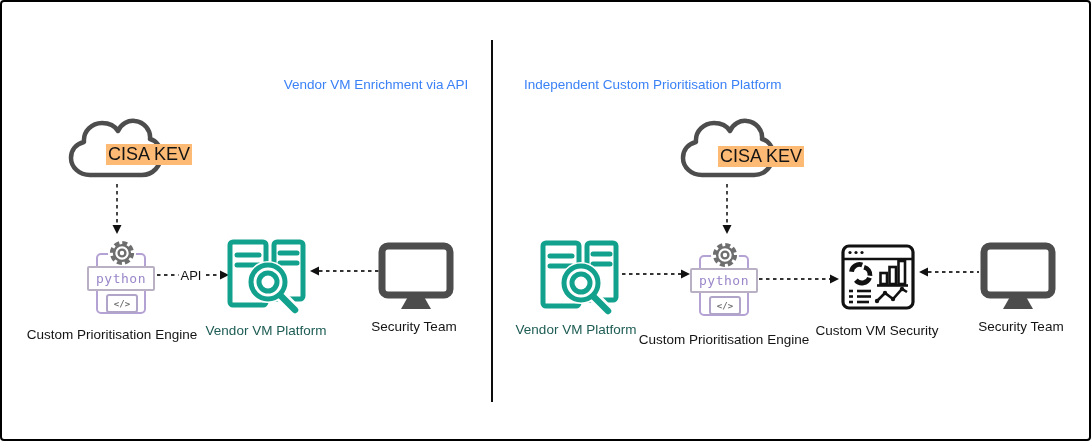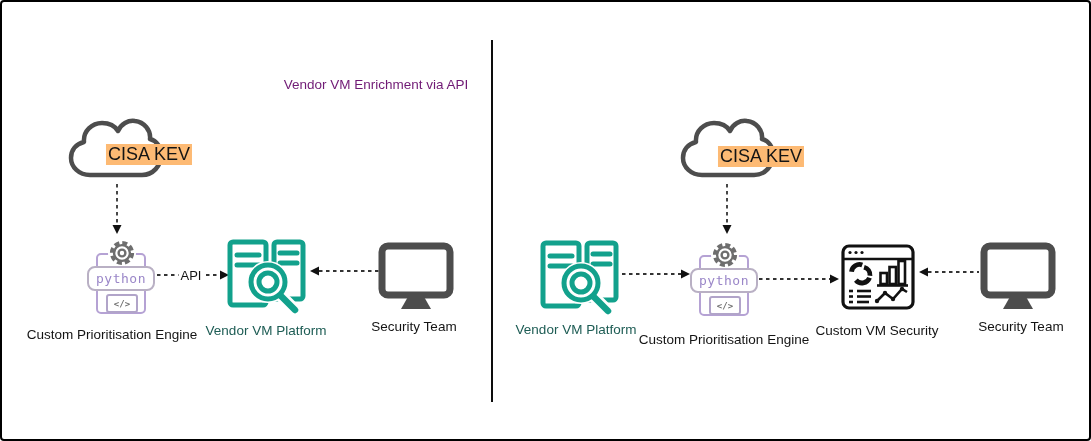--- a/index.html
+++ b/index.html
@@ -1,32 +1,32 @@
 <!DOCTYPE html>
 <html><head>
 <meta charset="utf-8">
 <style>
   html,body{margin:0;padding:0;background:#fff;font-family:"Liberation Sans",sans-serif;}
   #canvas{position:relative;width:1091px;height:441px;border:2px solid #000;border-radius:4px;
           box-sizing:border-box;background:#fff;overflow:hidden;}
   .abs{position:absolute;}
   .lbl{position:absolute;transform:translateX(-50%);font-size:13.5px;color:#141414;white-space:nowrap;}
   .lbl-teal{color:#1d5c54;}
-  .title{position:absolute;font-size:13.5px;color:#701a75;white-space:nowrap;}
+  .title{position:absolute;font-size:13.5px;color:#3b82f6;white-space:nowrap;}
   .title-center{transform:translateX(-50%);}
   .cloud-lbl{position:absolute;transform:translateX(-50%);font-size:18px;color:#141414;
              background:#fdba74;padding:0 2px;white-space:nowrap;}
   .divider{position:absolute;width:2px;background:#0d0d0d;}
   
   .py{position:absolute;width:70px;height:82px;}
   .py .vrect{position:absolute;left:9px;top:13px;width:46px;height:57px;border:2px solid #b5a2d4;
              border-radius:5px;background:#fff;}
   .py .gearwrap{position:absolute;left:20px;top:-2px;width:30px;height:30px;}
   .py .pybox{position:absolute;left:0;top:26px;width:64px;height:21px;background:#fff;
-             border:2px solid #b9b0c4;border-radius:8px;display:flex;align-items:center;
+             border:2px solid #b9b0c4;border-radius:2px;display:flex;align-items:center;
              justify-content:center;}
   .py .pytext{font-size:13px;letter-spacing:.5px;color:#9a86c8;font-family:"DejaVu Sans Mono",monospace;}
   .py .codebox{position:absolute;left:19px;top:54px;width:28px;height:15px;background:#fff;
                border:2px solid #b1a4c9;border-radius:3px;display:flex;align-items:center;
                justify-content:center;}
   .py .codetext{font-size:9px;font-weight:bold;color:#6e6e6e;font-family:"DejaVu Sans Mono",monospace;}
   .api-lbl{position:absolute;transform:translateX(-50%);font-size:13px;color:#141414;
            background:#fff;padding:0 2px;}
   svg{display:block;}
 </style>
@@ -95,20 +95,21 @@
     <path d="M9 2.5 L0 7 L9 11.5 Z" fill="#111"></path>
     <line x1="9" y1="7" x2="70" y2="7" stroke="#333" stroke-width="1.8" stroke-dasharray="3.5 3.5"></line>
   </svg>
 
   <svg class="abs" style="left:376px;top:240px;" width="76" height="70" viewBox="0 0 76 70">
     <rect x="4" y="4" width="68" height="49" rx="6" fill="#fff" stroke="#4d4d4d" stroke-width="7"></rect>
     <path d="M31 53 h14 l8 14 h-30 Z" fill="#4d4d4d"></path>
   </svg>
   <div class="lbl" style="left:412px;top:317px;">Security Team</div>
 
+  <div class="title" style="left:522px;top:75px;">Independent Custom Prioritisation Platform</div>
 
   <svg class="abs" style="left:678px;top:116px;" width="96" height="64" viewBox="0 0 96 64">
     <path d="M 22 57 C 11 57, 3 49, 3 40 C 3 32, 8 26, 16 24 C 15 13, 24 5, 34 5 C 41 5, 47 8, 50 13 C 53 6, 60 2, 67 3 C 76 4, 83 12, 82 21 C 89 23, 93 29, 93 37 C 93 48, 85 57, 74 57 Z" fill="#fff" stroke="#4d4d4d" stroke-width="4.5" stroke-linejoin="round"></path>
   </svg>
   <div class="cloud-lbl" style="left:759px;top:144px;">CISA KEV</div>
 
   <svg class="abs" style="left:718px;top:182px;" width="14" height="50" viewBox="0 0 14 50">
     <line x1="7" y1="0" x2="7" y2="41" stroke="#333" stroke-width="1.8" stroke-dasharray="3.5 3.5"></line>
     <path d="M2.5 41 L7 50 L11.5 41 Z" fill="#111"></path>
   </svg>

